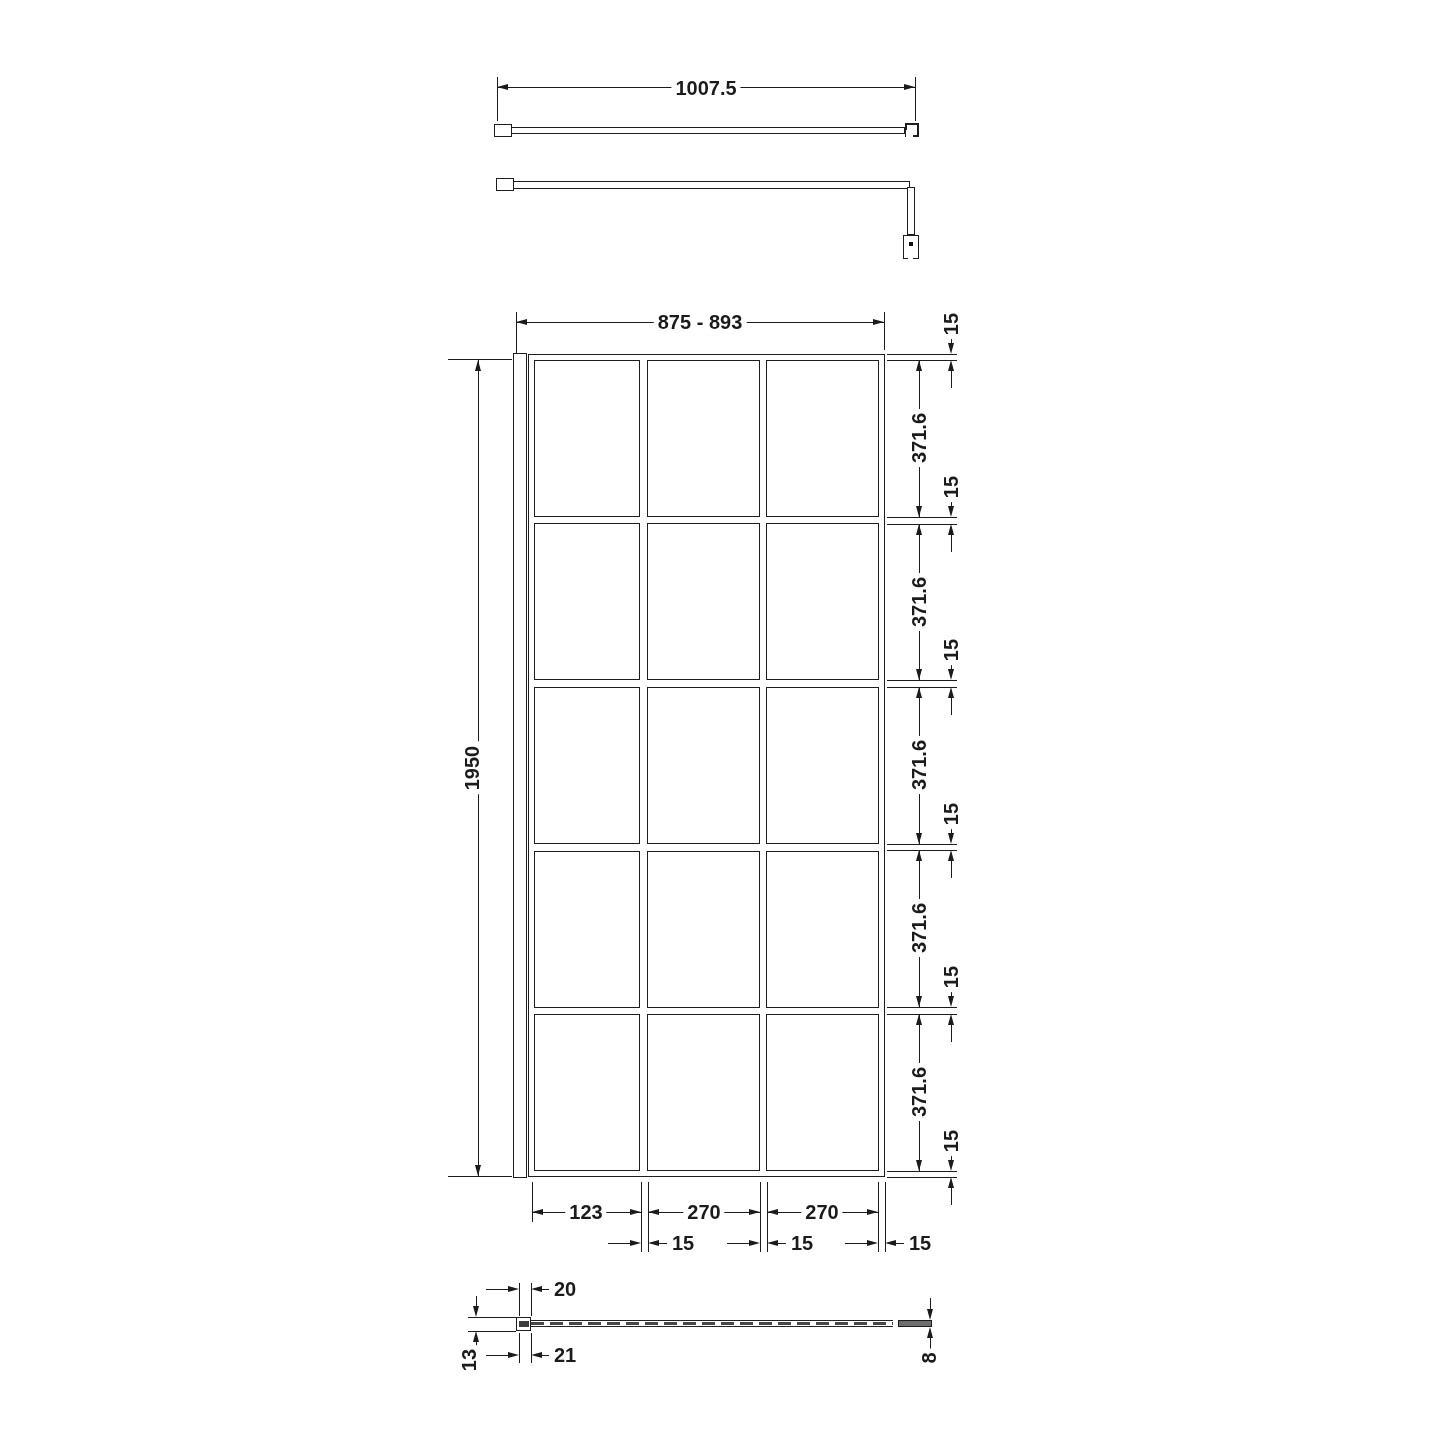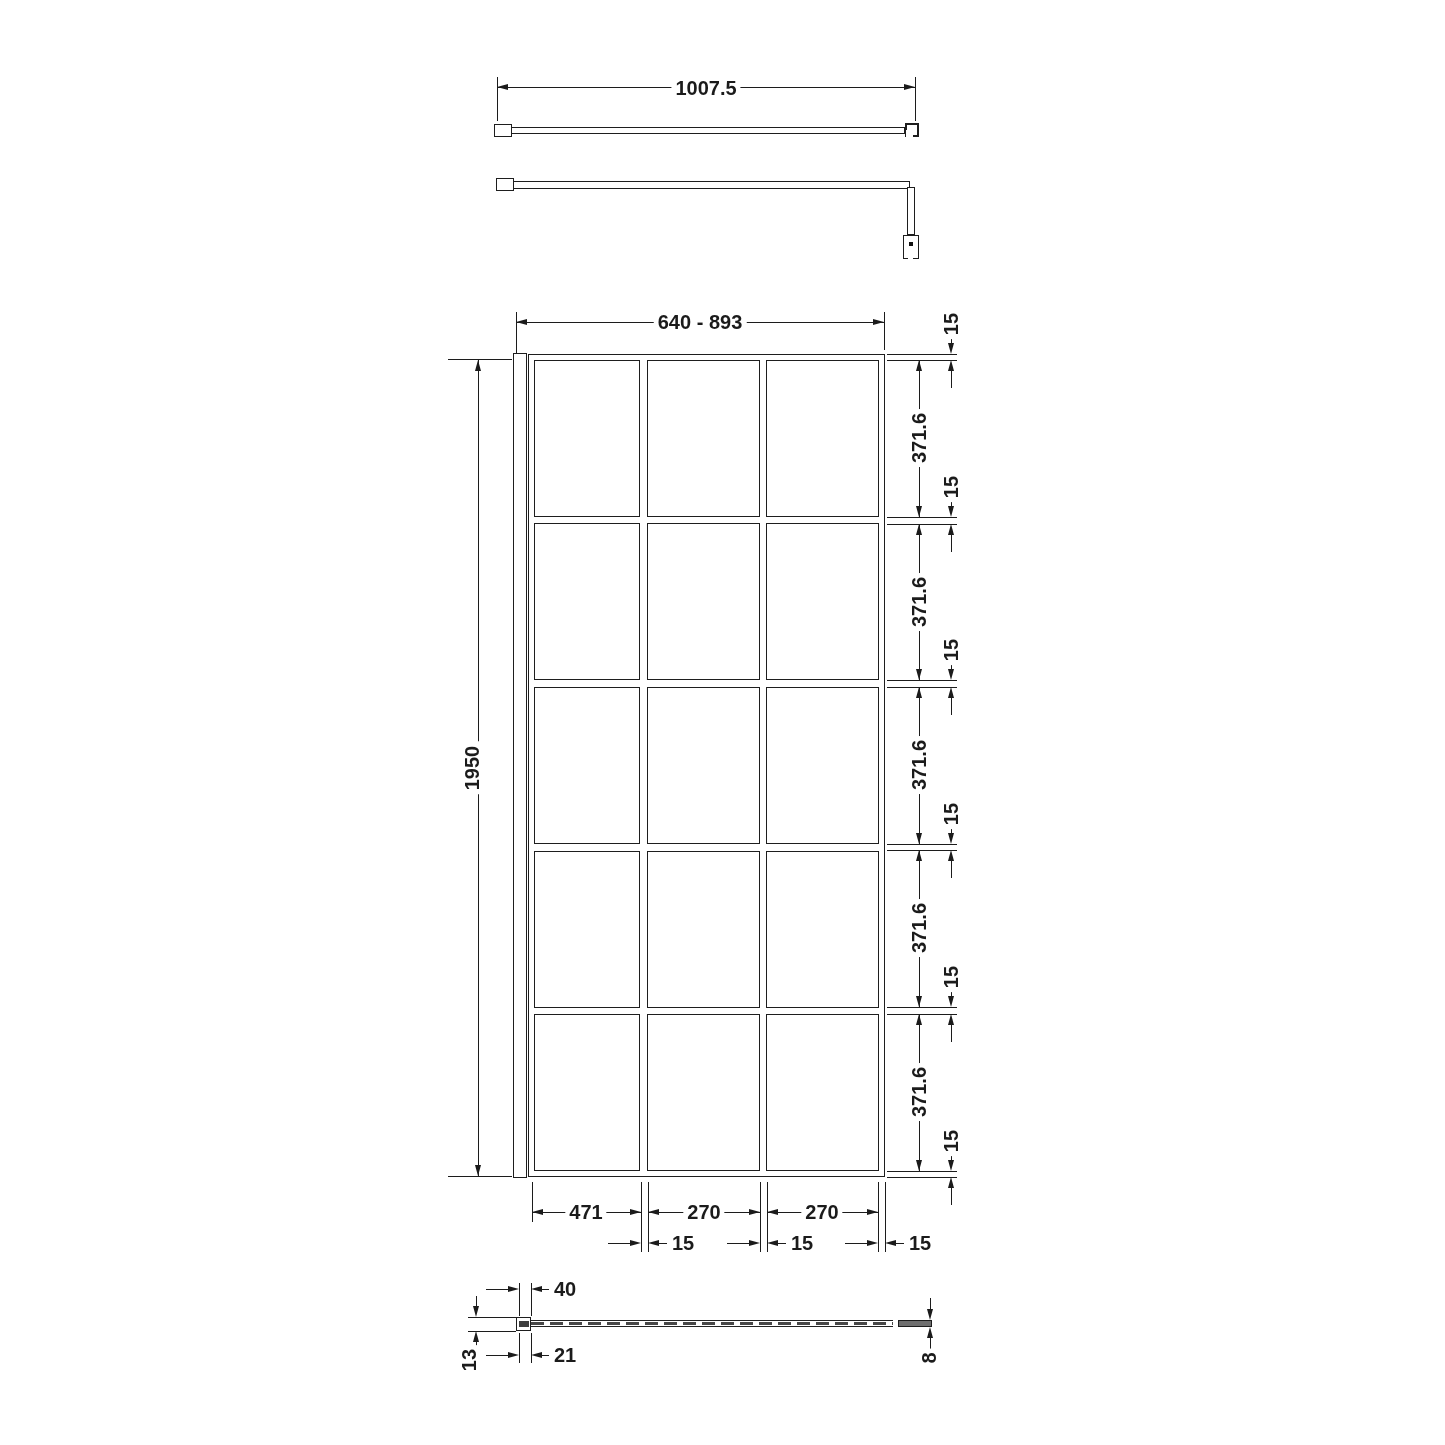--- a/index.html
+++ b/index.html
@@ -75,21 +75,21 @@
         <div class="pane"></div>
     </div>
   </div>
 
   <div>
     <div class="v" style="left:516px;top:312px;height:42px"></div>
     <div class="v" style="left:884px;top:312px;height:38px"></div>
     <div class="h" style="left:516px;top:322px;width:368px"></div>
     <div class="a al" style="left:516px;top:318.5px"></div>
     <div class="a ar" style="left:873px;top:318.5px"></div>
-    <div class="lab" style="left:700px;top:322px">640 - 893</div>
+    <div class="lab" style="left:700px;top:322px">875 - 893</div>
   </div>
 
   <div>
     <div class="h" style="left:448px;top:359px;width:64px"></div>
     <div class="h" style="left:448px;top:1176px;width:64px"></div>
     <div class="v" style="left:478px;top:360px;height:816px"></div>
     <div class="a au" style="left:474.5px;top:360px"></div>
     <div class="a ad" style="left:474.5px;top:1165px"></div>
     <div class="labv" style="left:472px;top:768px">1950</div>
   </div>
@@ -179,21 +179,21 @@
     <div class="v" style="left:641px;top:1182px;height:70px"></div>
     <div class="v" style="left:648px;top:1182px;height:70px"></div>
     <div class="v" style="left:760px;top:1182px;height:70px"></div>
     <div class="v" style="left:767px;top:1182px;height:70px"></div>
     <div class="v" style="left:878px;top:1182px;height:70px"></div>
     <div class="v" style="left:885px;top:1182px;height:70px"></div>
 
     <div class="h" style="left:532px;top:1212px;width:109px"></div>
     <div class="a al" style="left:532px;top:1208.5px"></div>
     <div class="a ar" style="left:630px;top:1208.5px"></div>
-    <div class="lab" style="left:586px;top:1212px">471</div>
+    <div class="lab" style="left:586px;top:1212px">123</div>
 
     <div class="h" style="left:648px;top:1212px;width:112px"></div>
     <div class="a al" style="left:648px;top:1208.5px"></div>
     <div class="a ar" style="left:749px;top:1208.5px"></div>
     <div class="lab" style="left:704px;top:1212px">270</div>
 
     <div class="h" style="left:767px;top:1212px;width:111px"></div>
     <div class="a al" style="left:767px;top:1208.5px"></div>
     <div class="a ar" style="left:867px;top:1208.5px"></div>
     <div class="lab" style="left:822px;top:1212px">270</div>
@@ -220,21 +220,21 @@
   </div>
 
   <div>
 
     <div class="v" style="left:519px;top:1283px;height:33px"></div>
     <div class="v" style="left:531px;top:1283px;height:33px"></div>
     <div class="h" style="left:486px;top:1289px;width:22px"></div>
     <div class="a ar" style="left:508px;top:1285.5px"></div>
     <div class="a al" style="left:531px;top:1285.5px"></div>
     <div class="h" style="left:542px;top:1289px;width:7px"></div>
-    <div class="lab" style="left:565px;top:1289px">40</div>
+    <div class="lab" style="left:565px;top:1289px">20</div>
 
     <div class="h" style="left:468px;top:1317px;width:48px"></div>
     <div class="h" style="left:468px;top:1331px;width:48px"></div>
     <div class="box" style="left:516px;top:1317px;width:15px;height:14px;border-width:1.4px"></div>
     <div style="position:absolute;left:518.5px;top:1320.5px;width:10px;height:6px;background:#3d3d3d"></div>
     <div class="glassbar"></div>
     <div class="armpiece"></div>
 
     <div class="v" style="left:476px;top:1296px;height:10px"></div>
     <div class="a ad" style="left:472.5px;top:1306px"></div>

